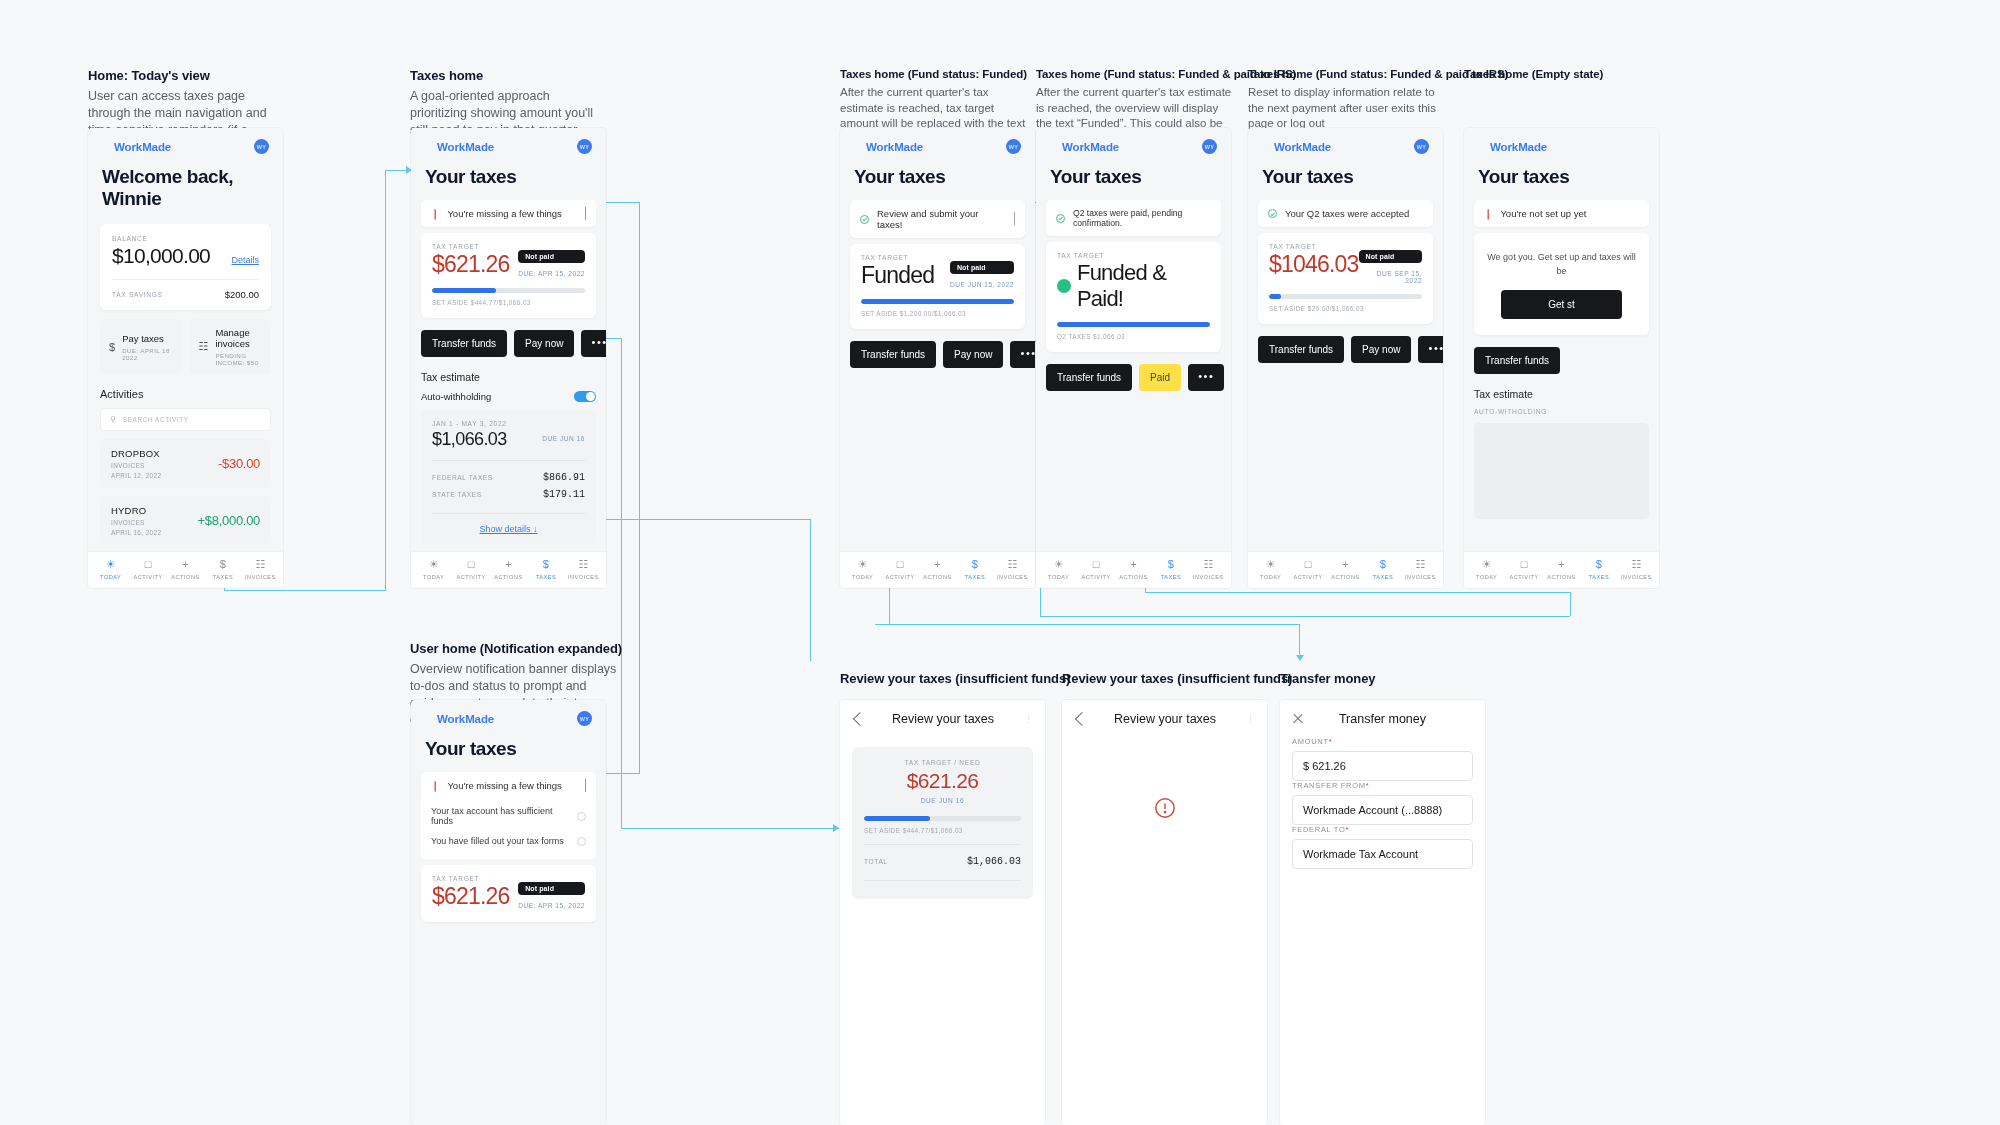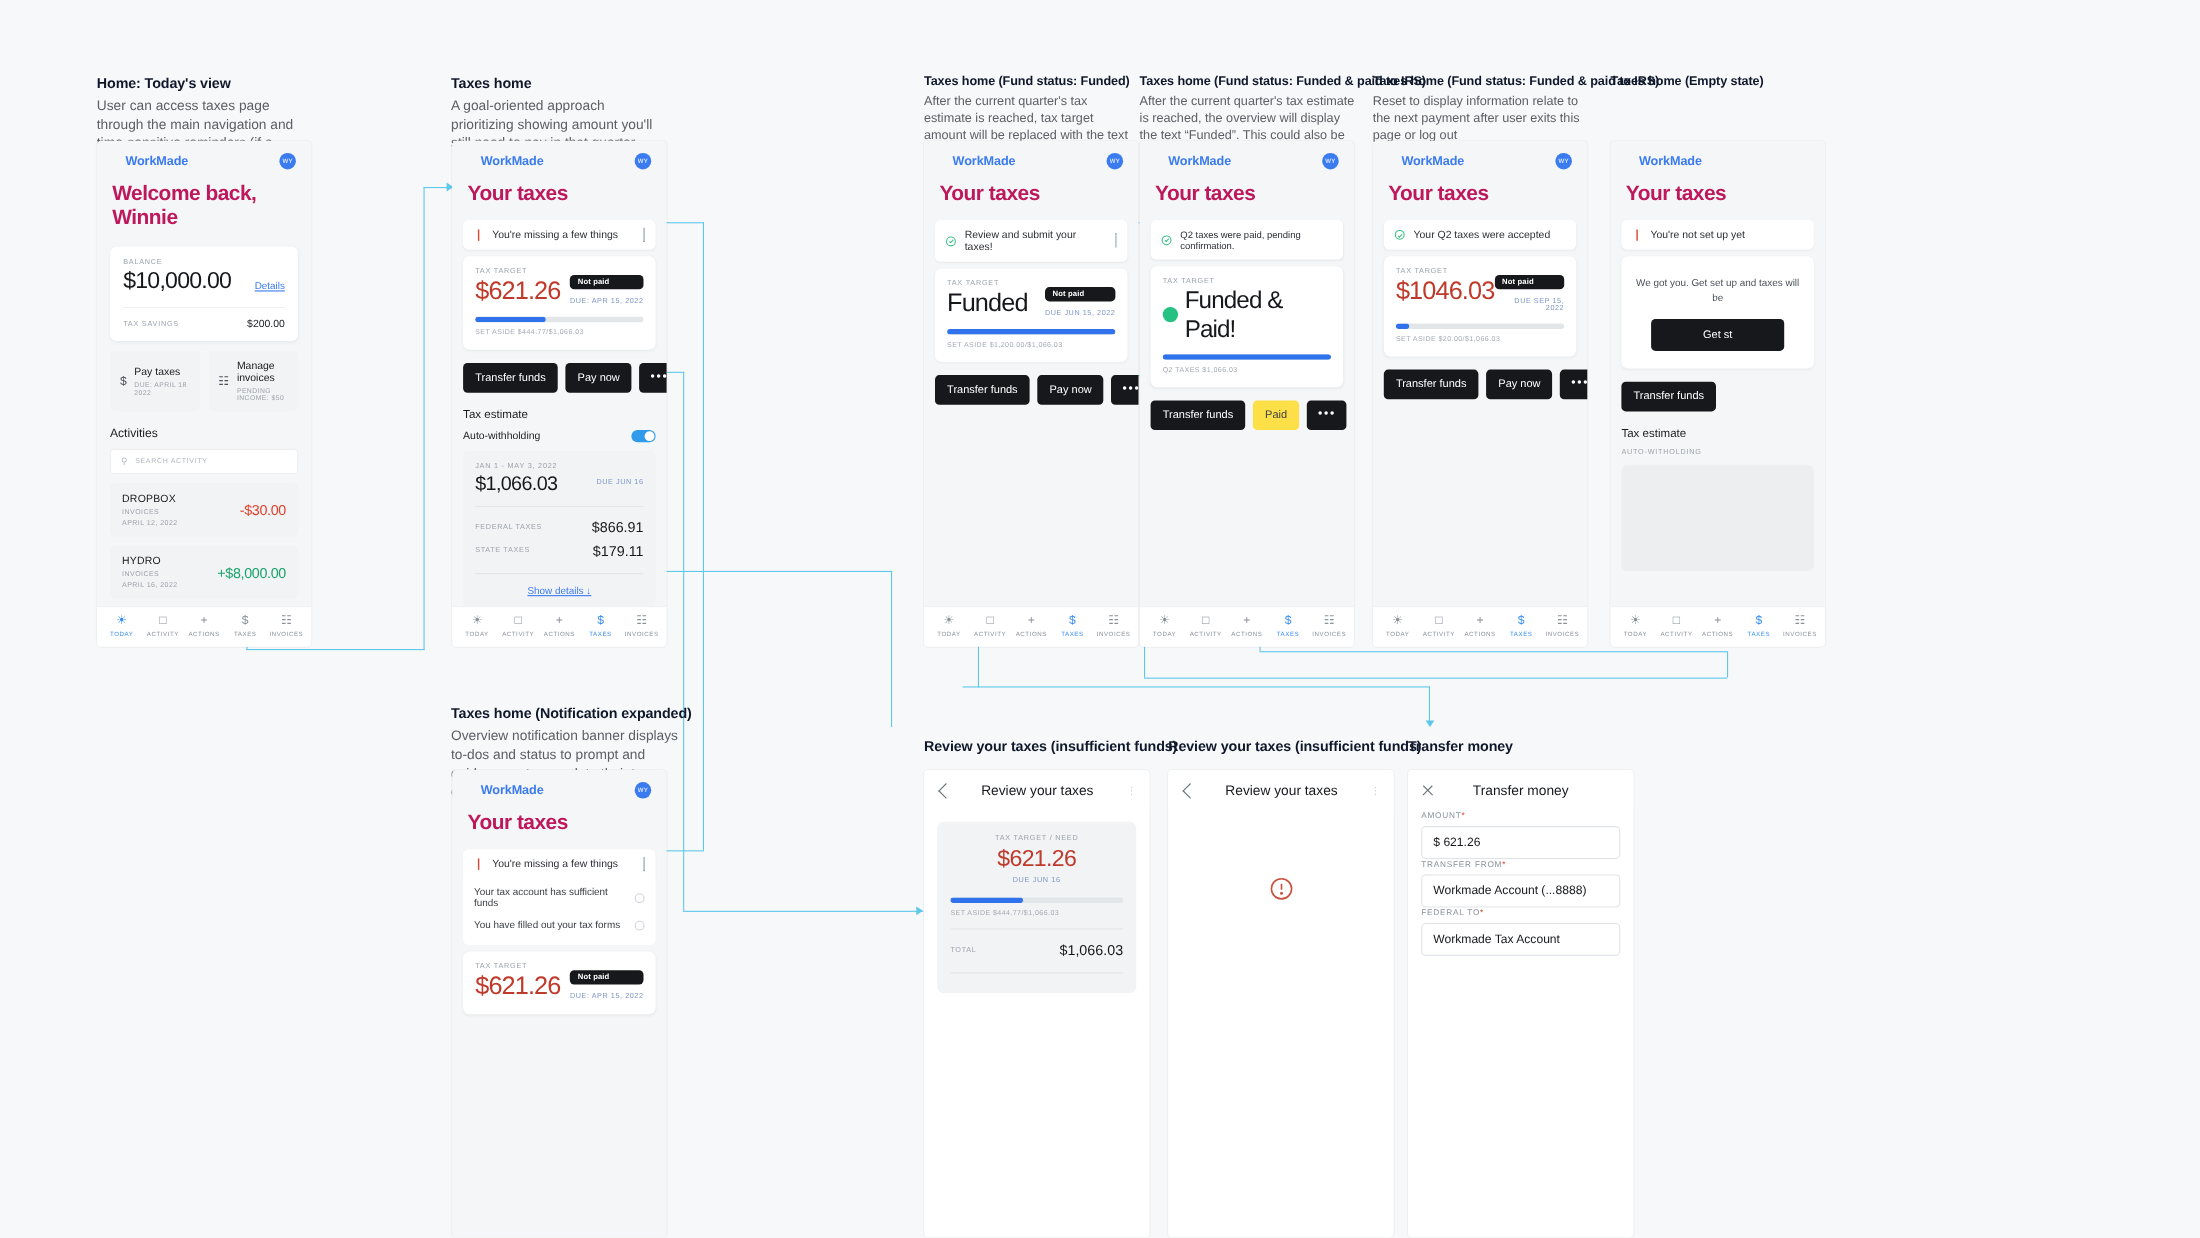--- a/index.html
+++ b/index.html
@@ -29,21 +29,21 @@
     display: flex; align-items: center; justify-content: space-between;
     padding: 11px 14px 4px 14px;
   }
   .brand { font-size: 11.5px; font-weight: bold; color: #3b7bf0; letter-spacing: -0.1px; margin-left: 12px; }
   .avatar {
     width: 15px; height: 15px; border-radius: 50%; background: #3b7bf0;
     color: #cfe0ff; font-size: 5.5px; display: flex; align-items: center;
     justify-content: center; font-weight: bold; letter-spacing: .2px;
   }
   .ph-h1 {
-    font-size: 19px; font-weight: bold; color: #be185d;
+    font-size: 19px; font-weight: bold; color: #0f172a;
     padding: 8px 14px 12px 14px; letter-spacing: -0.45px;
   }
 
   
   .banner {
     background: #fff; margin: 0 10px; border-radius: 5px;
     display: flex; align-items: center; gap: 8px;
     padding: 8px 10px; font-size: 9.5px; color: #2b2e33;
     box-shadow: 0 1px 2px rgba(10,20,40,.05);
   }
@@ -111,21 +111,21 @@
   }
   .toggle { width: 22px; height: 11px; border-radius: 7px; background: #2f9bea; position: relative; }
   .toggle::after { content:""; position:absolute; right:1px; top:1px; width:9px; height:9px;
                    border-radius:50%; background:#fff; }
   .est-card { background: #f2f3f5; margin: 8px 10px 0; border-radius: 5px; padding: 10px 11px; }
   .est-amt { font-size: 18px; color: #16181c; letter-spacing: -.6px; margin-top: 2px; }
   .est-due { font-size: 6.6px; letter-spacing: .5px; color: #7e96c6; }
   .est-div { height:1px; background:#e2e4e7; margin: 10px 0 8px; }
   .kv { display:flex; justify-content:space-between; align-items:center; padding: 3px 0; }
   .kv .k { font-size: 6.6px; letter-spacing:.6px; color:#9ba2ab; text-transform: uppercase; }
-  .kv .v { font-size: 13px; color:#16181c; }
+  .kv .v { font-size: 10px; color:#16181c;font-family:Liberation Mono, monospace; }
   .showdet { text-align:center; margin-top: 10px; font-size: 9px; color:#3b7bf0;
              text-decoration: underline; }
 
   
   .nav {
     position: absolute; left: 0; right: 0; bottom: 0; background: #fff;
     display: flex; border-top: 1px solid #eef0f2; padding: 7px 4px 8px;
   }
   .nav .item { flex: 1; display: flex; flex-direction: column; align-items: center; gap: 4px; }
   .nav .ico { font-size: 11px; line-height: 11px; color: #8b9199; }
@@ -269,21 +269,21 @@
     <div class="anno-body" style="font-size:11.5px;">After the current quarter's tax estimate is reached, the overview will display the text “Funded”. This could also be an opportunity for animation/illsutration.</div>
   </div>
   <div class="anno" style="left:1248px; top:68px; width:200px;">
     <div class="anno-title" style="font-size:11.5px;">Taxes home (Fund status: Funded &amp; paid to IRS)</div>
     <div class="anno-body" style="font-size:11.5px;">Reset to display information relate to the next payment after user exits this page or log out</div>
   </div>
   <div class="anno" style="left:1464px; top:68px; width:220px;">
     <div class="anno-title" style="font-size:11.5px;">Taxes home (Empty state)</div>
   </div>
   <div class="anno" style="left:410px; top:641px; width:210px;">
-    <div class="anno-title">Taxes home (Notification expanded)</div>
+    <div class="anno-title">User home (Notification expanded)</div>
     <div class="anno-body">Overview notification banner displays to-dos and status to prompt and guide users to complete their taxes each quarter</div>
   </div>
   <div class="anno" style="left:840px; top:671px;">
     <div class="anno-title">Review your taxes (insufficient funds)</div>
   </div>
   <div class="anno" style="left:1062px; top:671px;">
     <div class="anno-title">Review your taxes (insufficient funds)</div>
   </div>
   <div class="anno" style="left:1280px; top:671px;">
     <div class="anno-title">Transfer money</div>

